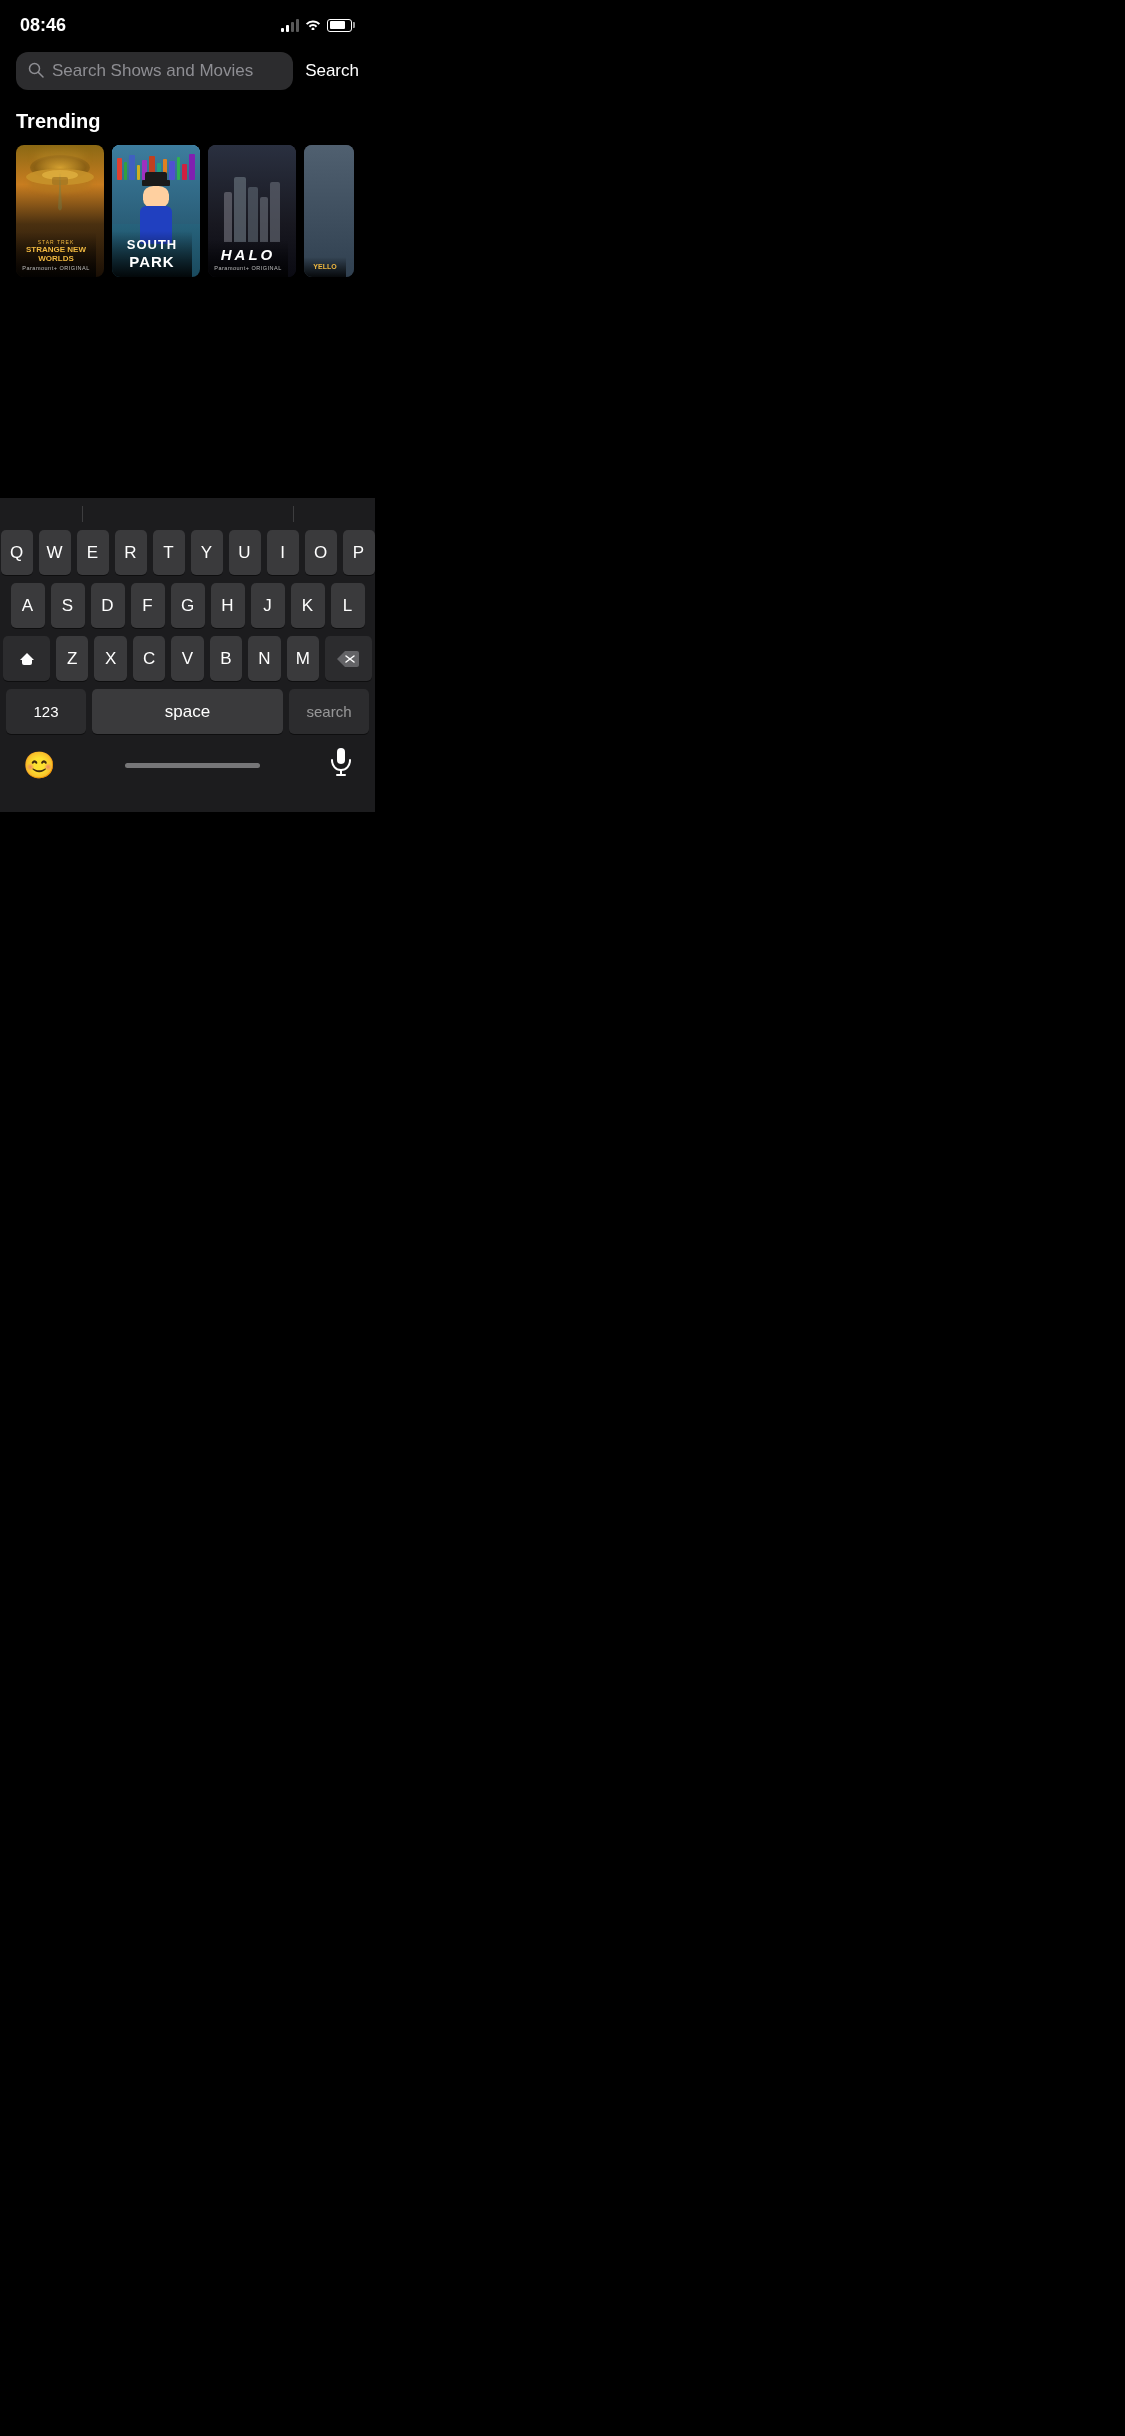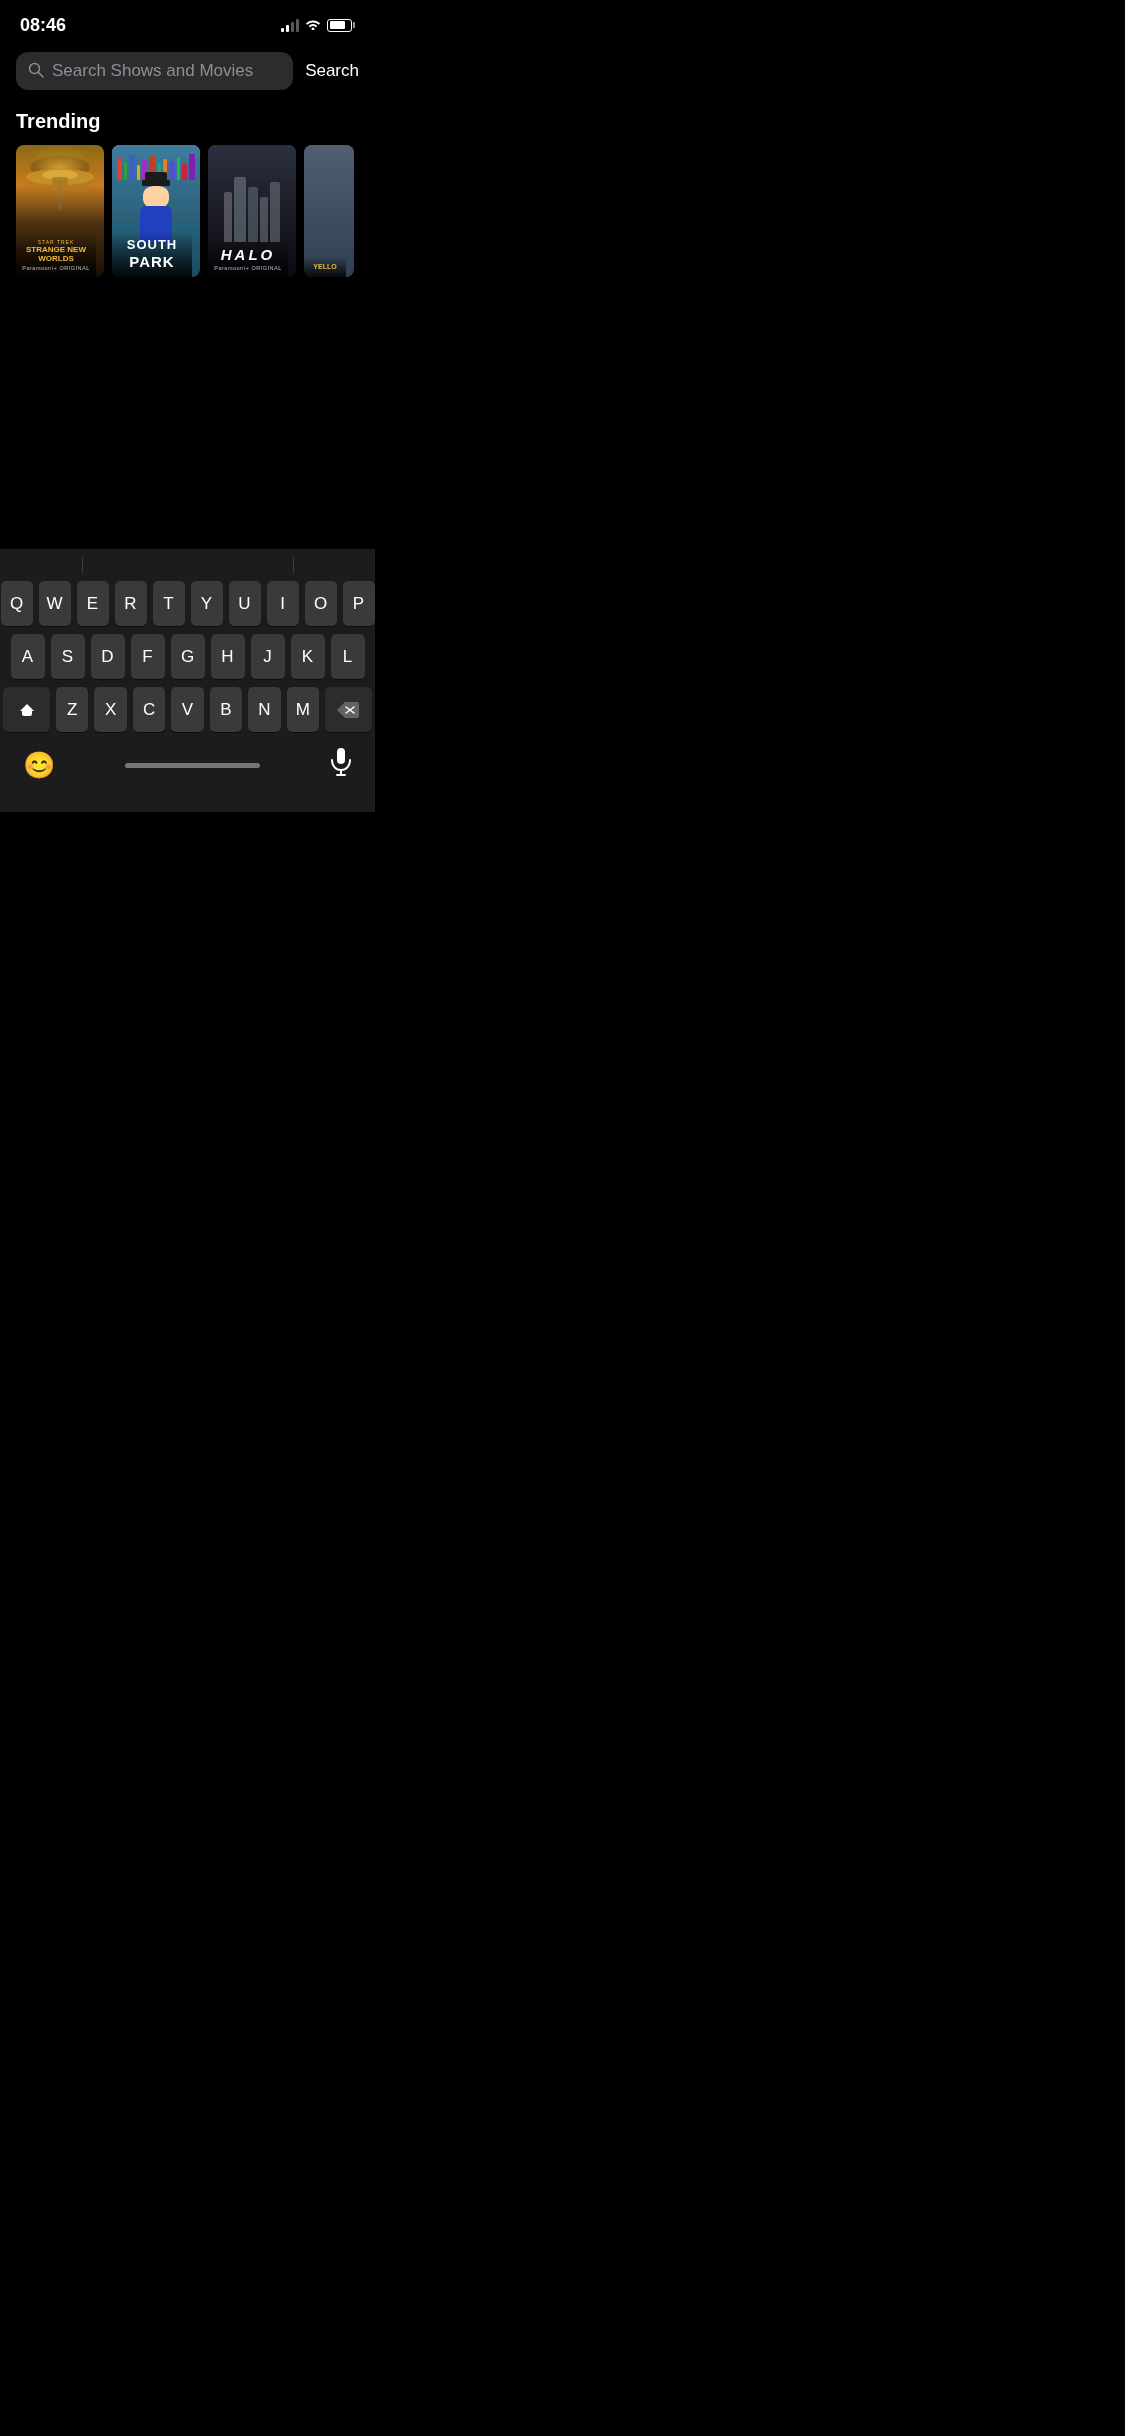--- a/index.html
+++ b/index.html
@@ -532,20 +532,25 @@
     <div class="key">M</div>
     <div class="key key-backspace">
       <svg width="22" height="16" viewBox="0 0 22 16" fill="none">
         <path d="M8 0H20C21.1 0 22 0.9 22 2V14C22 15.1 21.1 16 20 16H8L0 8L8 0Z" fill="#636366"></path>
         <line x1="9" y1="5" x2="17" y2="11" stroke="white" stroke-width="1.5" stroke-linecap="round"></line>
         <line x1="17" y1="5" x2="9" y2="11" stroke="white" stroke-width="1.5" stroke-linecap="round"></line>
       </svg>
     </div>
   </div>
 
+  <div class="bottom-row">
+    <div class="key-123">123</div>
+    <div class="key-space">space</div>
+    <div class="key-search">search</div>
+  </div>
 
   <div class="emoji-row">
     <span class="emoji-btn">😊</span>
     <div style="width:135px;height:5px;background:rgba(255,255,255,0.4);border-radius:3px;"></div>
     <span class="mic-btn">
       <svg width="22" height="28" viewBox="0 0 22 28" fill="white">
         <rect x="7" y="0" width="8" height="16" rx="4" fill="white"></rect>
         <path d="M2 12C2 17.5 5.5 22 11 22C16.5 22 20 17.5 20 12" stroke="white" stroke-width="2" fill="none" stroke-linecap="round"></path>
         <line x1="11" y1="22" x2="11" y2="27" stroke="white" stroke-width="2" stroke-linecap="round"></line>
         <line x1="7" y1="27" x2="15" y2="27" stroke="white" stroke-width="2" stroke-linecap="round"></line>

